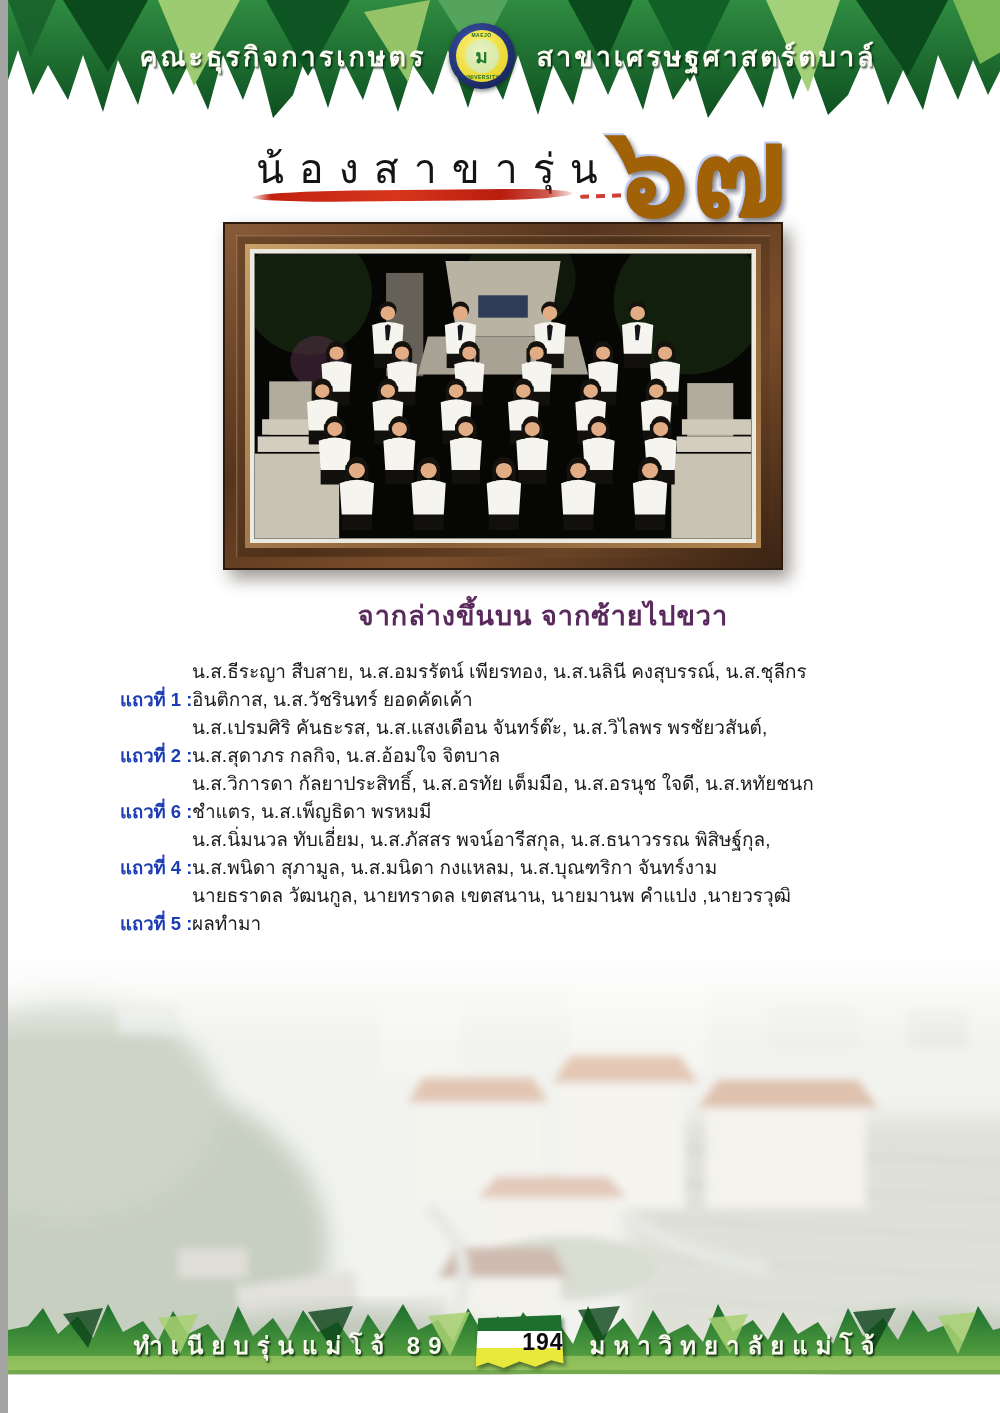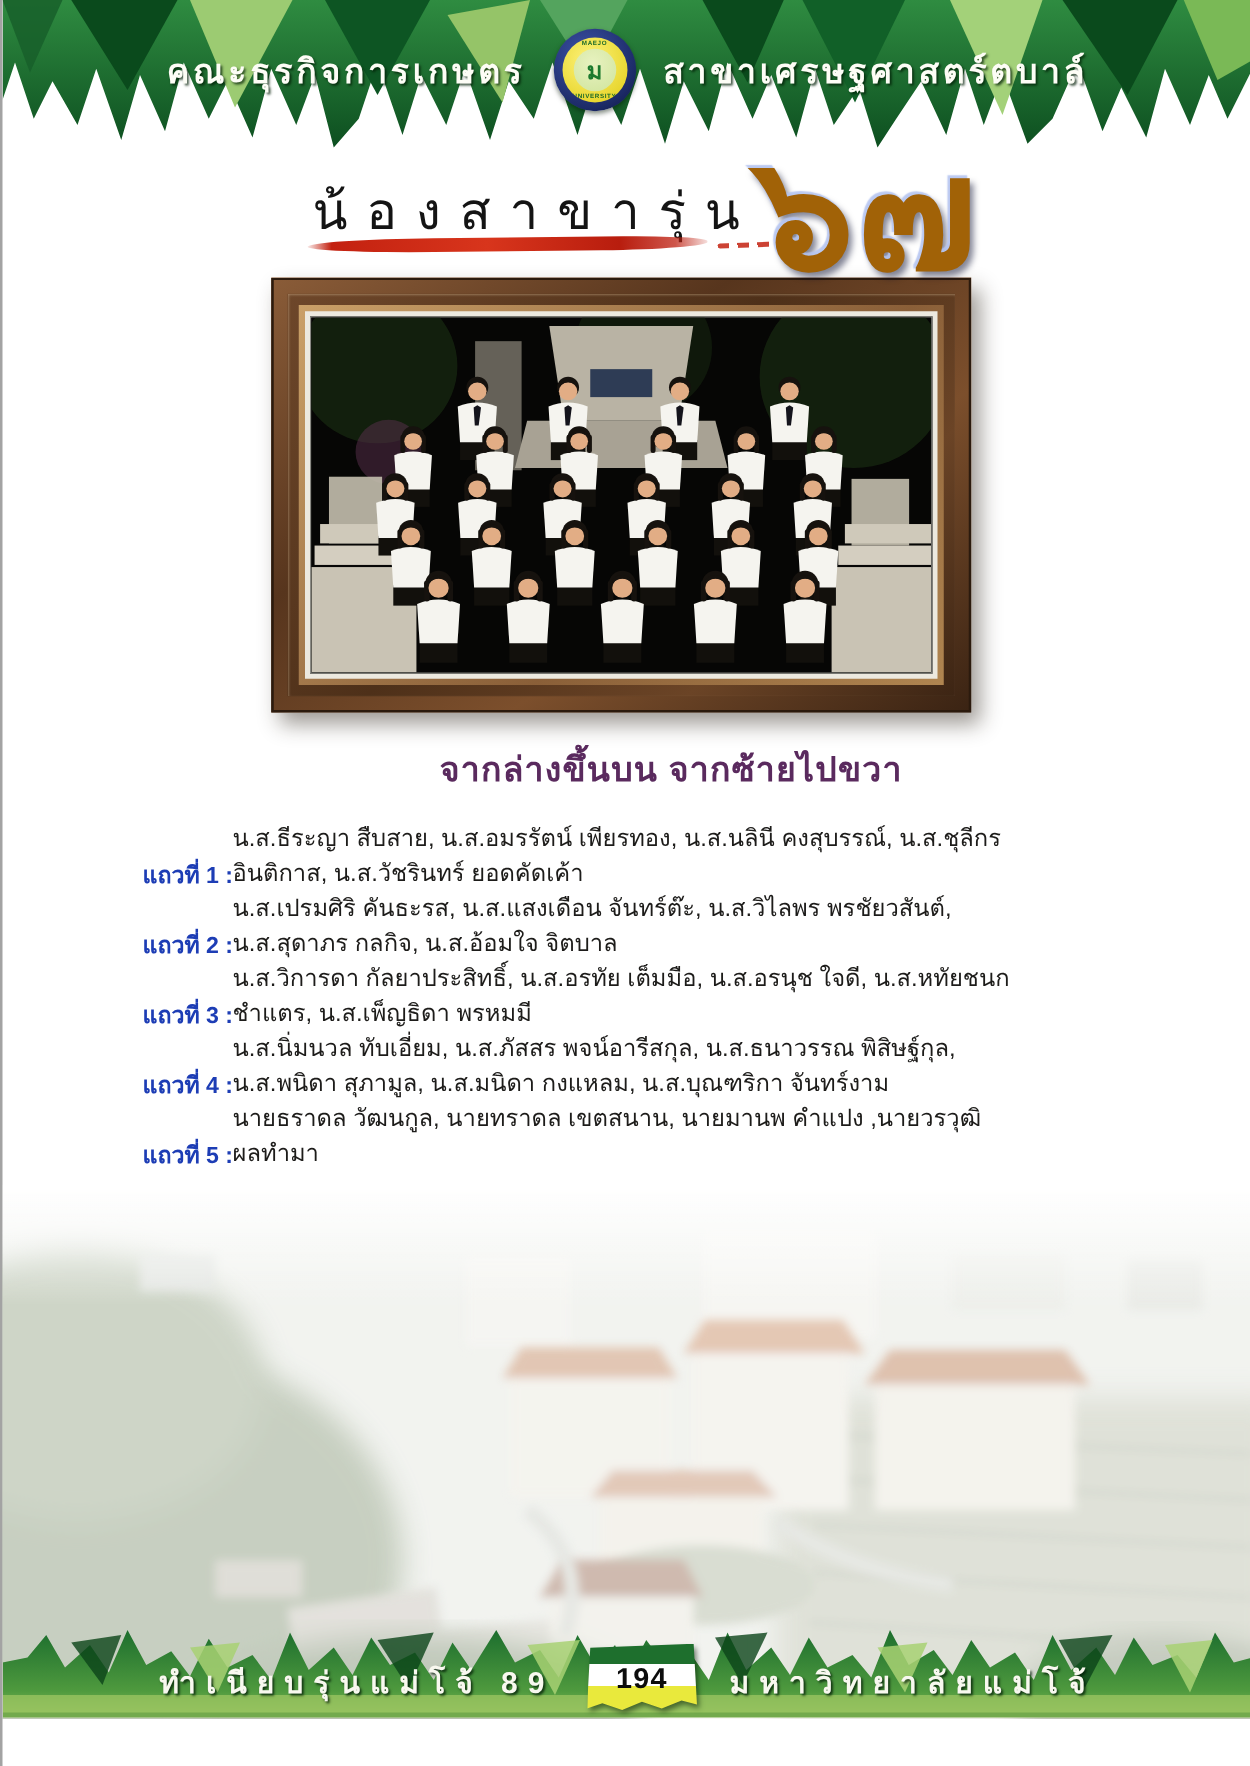--- a/index.html
+++ b/index.html
@@ -1,21 +1,21 @@
 <!DOCTYPE html>
 <html><head>
 <meta charset="utf-8">
 <style>
   * { margin:0; padding:0; box-sizing:border-box; }
   html,body { background:#ffffff; }
   body { font-family:"Liberation Sans", sans-serif; }
   .page {
     position:relative; width:1000px; height:1413px;
     background:#ffffff; overflow:hidden; margin:0 auto;
-    border-left:2px solid #a3a3a3;
+    border-left:8px solid #a3a3a3;
   }
 
   
   .header-band { position:absolute; top:0; left:0; width:1000px; height:122px; }
   .header-band svg { display:block; }
   .header-text-row {
     position:absolute; top:24px; left:0; width:1000px; height:64px;
     display:flex; align-items:center; justify-content:center; gap:22px;
   }
   .header-title {
@@ -117,21 +117,21 @@
   .page-flag {
     position:relative; width:88px; height:54px; flex:none; margin-top:-6px;
     filter:drop-shadow(2px 3px 2px rgba(0,20,0,.5));
   }
   .page-flag-shape {
     width:100%; height:100%;
     background:linear-gradient(180deg,#1e6f2d 0 30%, #ffffff 30% 62%, #e9e93c 62% 100%);
     clip-path:polygon(3% 6%, 97% 0%, 100% 90%, 86% 84%, 68% 96%, 50% 86%, 32% 98%, 14% 88%, 0 96%);
   }
   .page-flag-number {
-    position:absolute; top:14px; left:0; width:100%; text-align:center;
+    position:absolute; top:14px; left:0; width:100%; text-align:right;
     font-size:23px; font-weight:bold; color:#0c0c0c; letter-spacing:1px;
   }
 </style>
 </head>
 <body>
 
 <div class="page">
 
   <div class="header-band">
     <svg width="1000" height="122" viewBox="0 0 1000 122">
@@ -261,21 +261,21 @@
   <div class="rows-list">
     <div class="name-row">
       <span class="row-label">แถวที่ 1 :</span>
       <span class="row-names">น.ส.ธีระญา  สืบสาย, น.ส.อมรรัตน์  เพียรทอง, น.ส.นลินี  คงสุบรรณ์, น.ส.ชุลีกร  อินติกาส, น.ส.วัชรินทร์ ยอดคัดเค้า</span>
     </div>
     <div class="name-row">
       <span class="row-label">แถวที่ 2 :</span>
       <span class="row-names">น.ส.เปรมศิริ  คันธะรส, น.ส.แสงเดือน  จันทร์ต๊ะ, น.ส.วิไลพร  พรชัยวสันต์, น.ส.สุดาภร  กลกิจ, น.ส.อ้อมใจ  จิตบาล</span>
     </div>
     <div class="name-row">
-      <span class="row-label">แถวที่ 3 :</span>
+      <span class="row-label">แถวที่ 6 :</span>
       <span class="row-names">น.ส.วิการดา  กัลยาประสิทธิ์, น.ส.อรทัย  เต็มมือ, น.ส.อรนุช  ใจดี, น.ส.หทัยชนก  ชำแตร, น.ส.เพ็ญธิดา  พรหมมี</span>
     </div>
     <div class="name-row">
       <span class="row-label">แถวที่ 4 :</span>
       <span class="row-names">น.ส.นิ่มนวล  ทับเอี่ยม, น.ส.ภัสสร  พจน์อารีสกุล, น.ส.ธนาวรรณ  พิสิษฐ์กุล, น.ส.พนิดา  สุภามูล, น.ส.มนิดา  กงแหลม, น.ส.บุณฑริกา  จันทร์งาม</span>
     </div>
     <div class="name-row">
       <span class="row-label">แถวที่ 5 :</span>
       <span class="row-names">นายธราดล  วัฒนกูล, นายทราดล  เขตสนาน, นายมานพ  คำแปง ,นายวรวุฒิ  ผลทำมา</span>
     </div>

